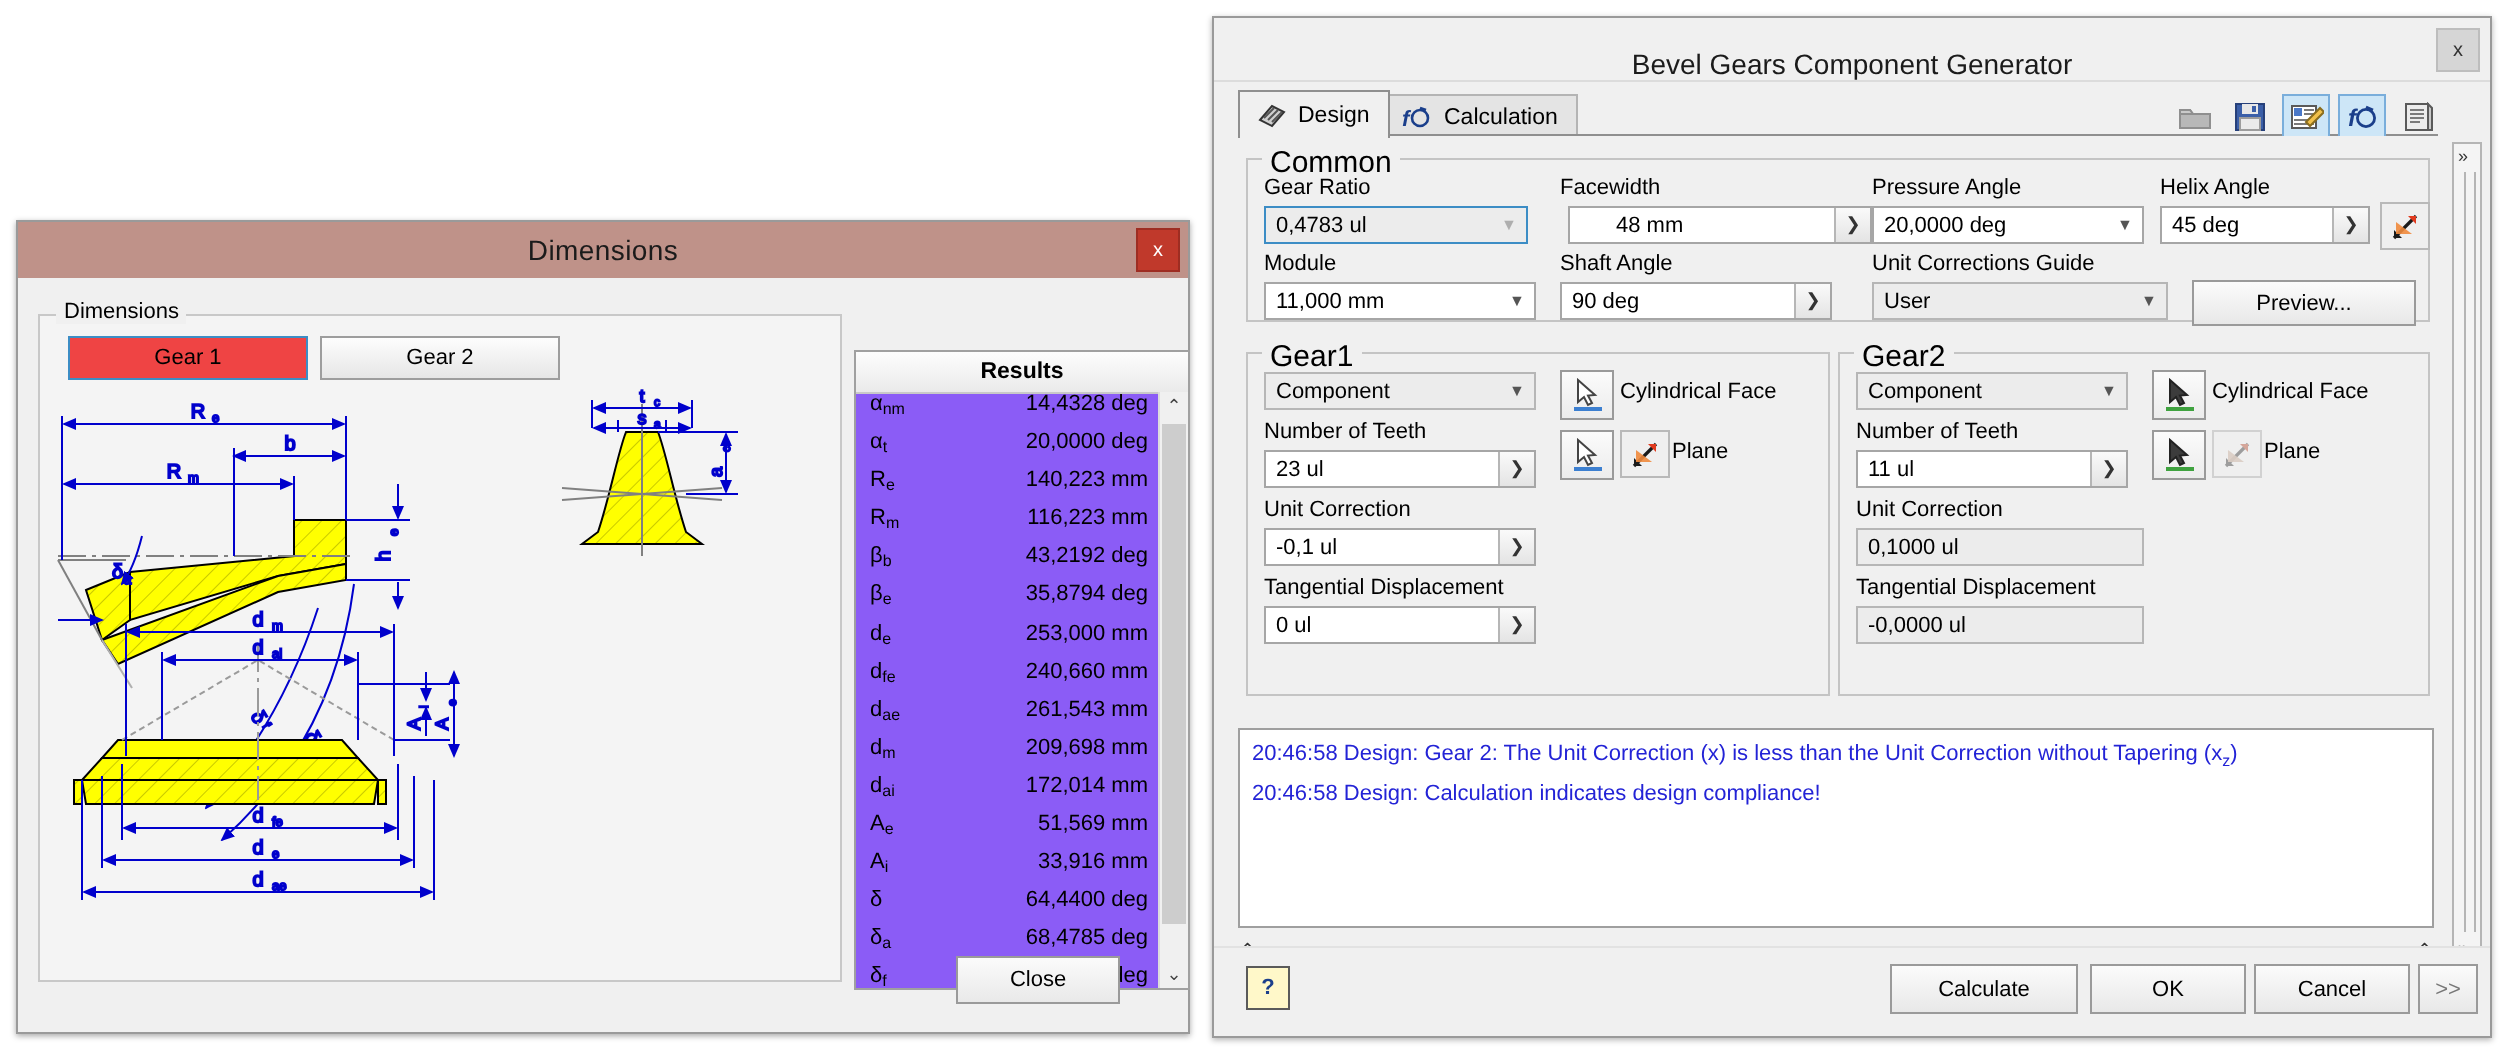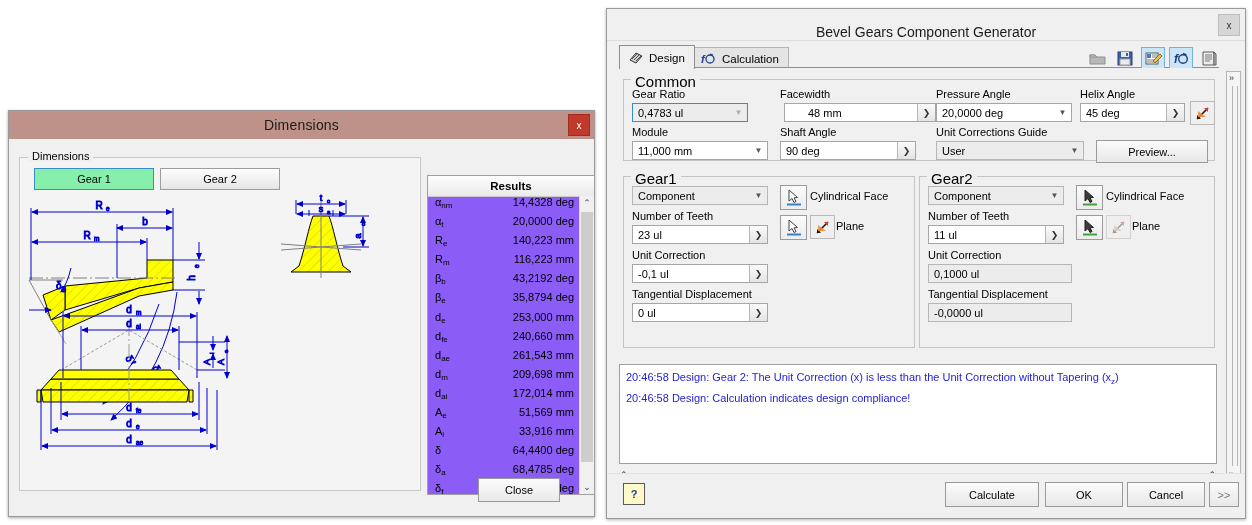--- a/index.html
+++ b/index.html
@@ -29,21 +29,21 @@
   .groupbox{position:absolute;border:1px solid #c8c8c8;background:#fff;}
   .groupbox > .legend{
     position:absolute;top:-8px;left:8px;background:#f0f0f0;padding:0 4px;font-size:11px;color:#000;
   }
   #dimGroup{left:10px;top:18px;width:400px;height:332px;background:#f4f4f4;}
 
   .gtab{
     position:absolute;height:20px;width:118px;display:flex;align-items:center;justify-content:center;
     font-size:11px;background:linear-gradient(#fdfdfd,#e6e6e6);border:1px solid #9d9d9d;cursor:pointer;
   }
-  .gtab.sel{background:#86efac;border:1px solid #3c8dc5;}
+  .gtab.sel{background:#ef4444;border:1px solid #3c8dc5;}
 
   #dimCanvas{position:absolute;left:1px;top:34px;width:396px;height:295px;}
 
   
   #resultsPanel{
     position:absolute;left:418px;top:36px;width:166px;height:318px;
     background:#8b5cf6;border:1px solid #a0a0a0;overflow:hidden;
   }
   #resultsHead{
     height:20px;background:linear-gradient(#fdfdfd,#eaeaea);border-bottom:1px solid #c9c9c9;
@@ -459,21 +459,21 @@
       </svg>
     </div>
   </div>
 
   <div id="bgContent">
 
     <div class="gb" style="left:4px;top:11px;width:590px;height:80px;">
       <span class="lg">Common</span>
 
       <span class="flabel" style="left:8px;top:8px;">Gear Ratio</span>
-      <div class="fld focus" style="left:8px;top:23px;width:116px;">
+      <div class="fld focus" style="left:8px;top:23px;width:132px;">
         <span class="txt">0,4783 ul</span>
         <span class="caret dis">▼</span>
       </div>
 
       <span class="flabel" style="left:156px;top:8px;">Facewidth</span>
       <div class="fld" style="left:160px;top:23px;width:152px;padding-left:18px;">
         <span class="txt">48 mm</span>
         <span class="spin">❯</span>
       </div>
 

